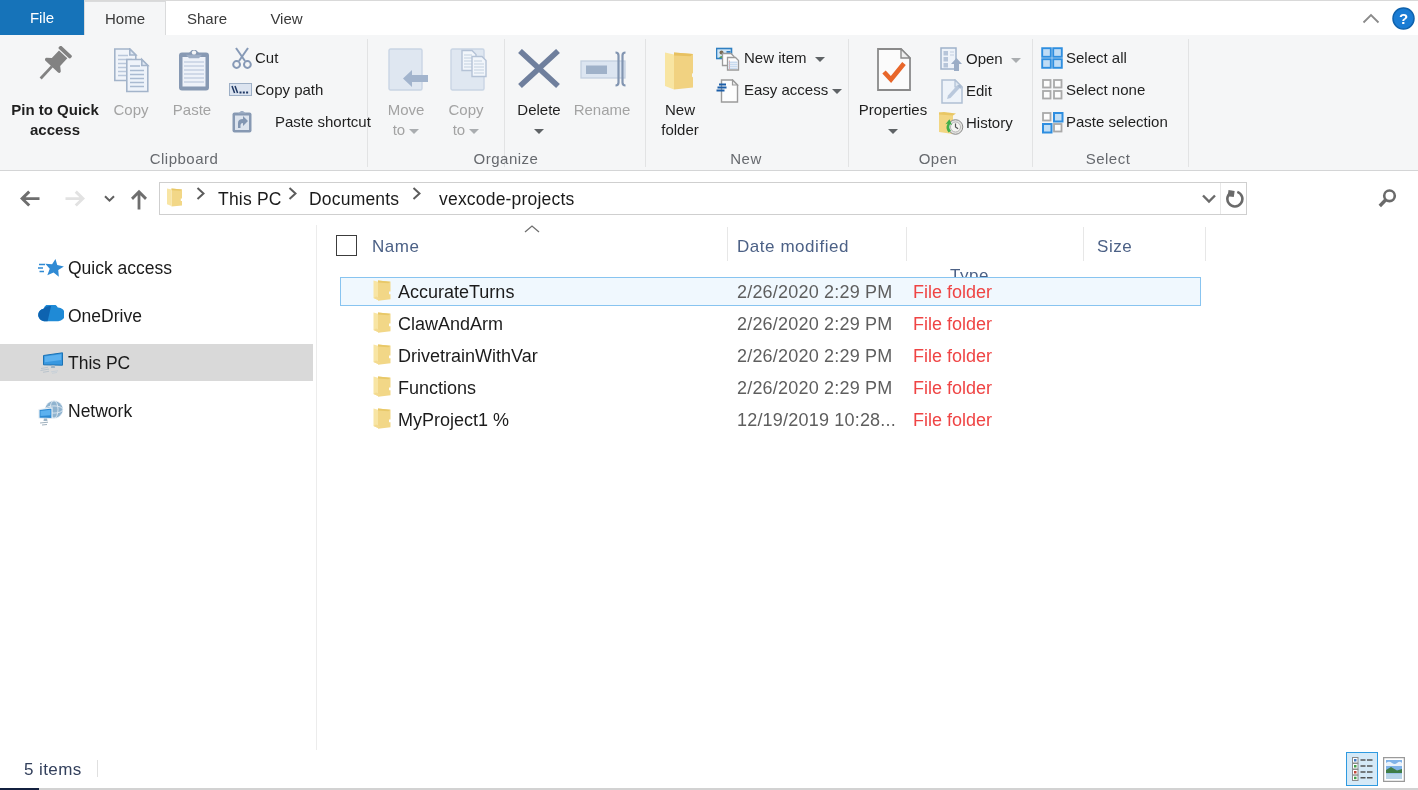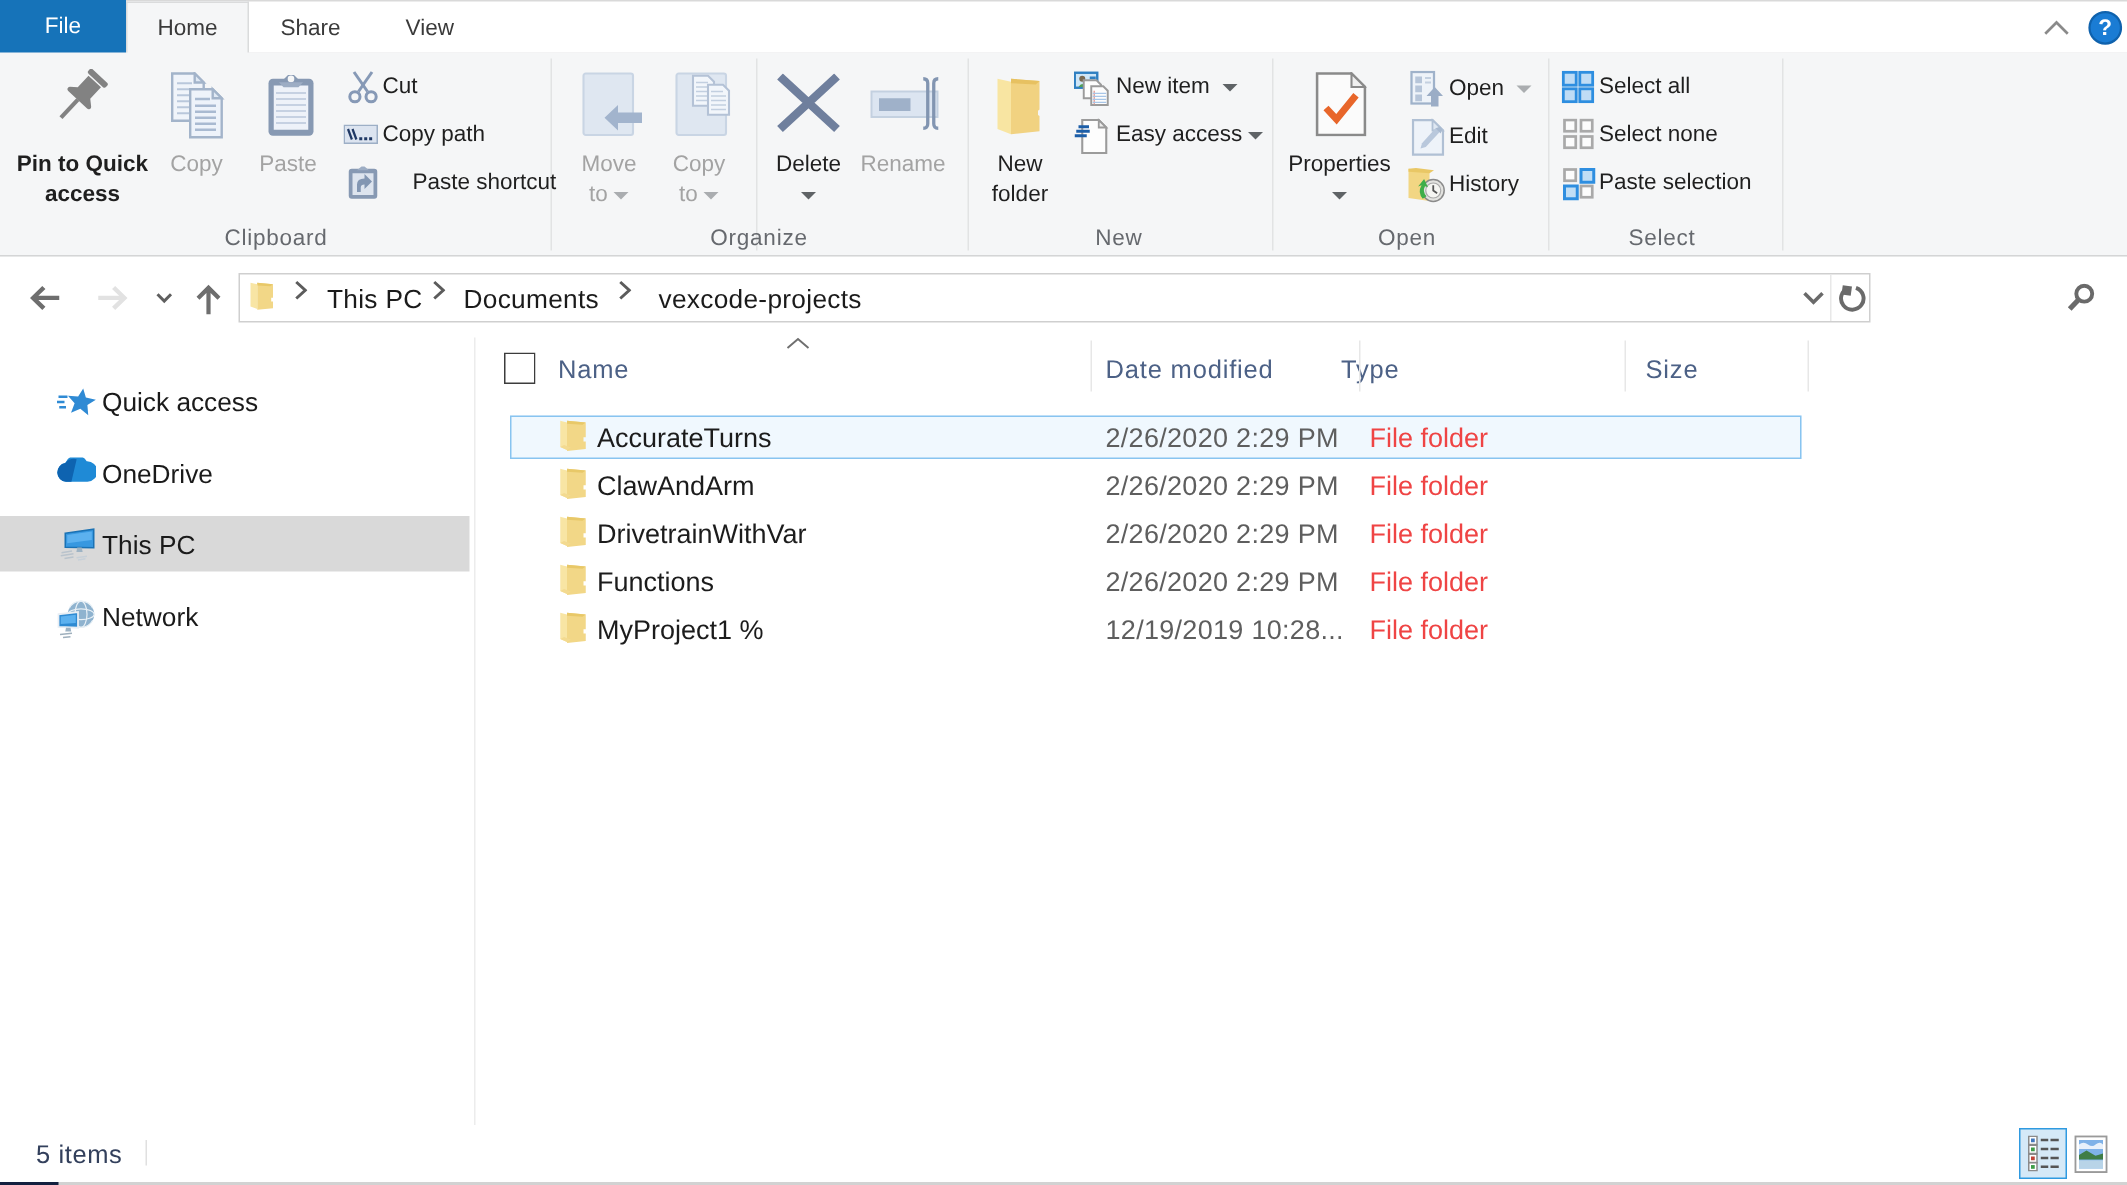--- a/index.html
+++ b/index.html
@@ -391,21 +391,21 @@
     <path d="M1,9.5 L14,8 V18.5 L1,18 Z" fill="#2e8ad2" stroke="#e8eef4" stroke-width="1.2"></path>
     <path d="M2.5,11 L12.5,9.8 V15.3 L2.5,16 Z" fill="#5cb1ef"></path>
     <path d="M6,18.5 h3 l0.5,2.5 h-4 z" fill="#9db3c4"></path>
     <g stroke="#9fb0bd" stroke-width="1">
           <path d="M2,23 l8,-0.8 M4,25 l5,-0.5"></path>
         </g>
   </svg>
 
   <div class="hdrtxt" style="left:372px;">Name</div>
   <div class="hdrtxt" style="left:737px;">Date modified</div>
-  <div class="hdrtxt" style="left:894px;">Type</div>
+  <div class="hdrtxt" style="left:950px;margin-top:29px;">Type</div>
   <div class="hdrtxt" style="left:1097px;">Size</div>
   <div class="colsep" style="left:727px;"></div>
   <div class="colsep" style="left:906px;"></div>
   <div class="colsep" style="left:1083px;"></div>
   <div class="colsep" style="left:1205px;"></div>
   <svg class="abs" style="left:524px;top:9px;" width="16" height="8" viewBox="0 0 16 8">
     <polyline points="1,7 8,1 15,7" fill="none" stroke="#6f6f6f" stroke-width="1.3"></polyline>
   </svg>
   <svg class="abs" style="left:336px;top:19px;" width="21" height="21" viewBox="0 0 21 21">
     <rect x="0.5" y="0.5" width="20" height="20" fill="#fff" stroke="#3c3c3c" stroke-width="1"></rect>

